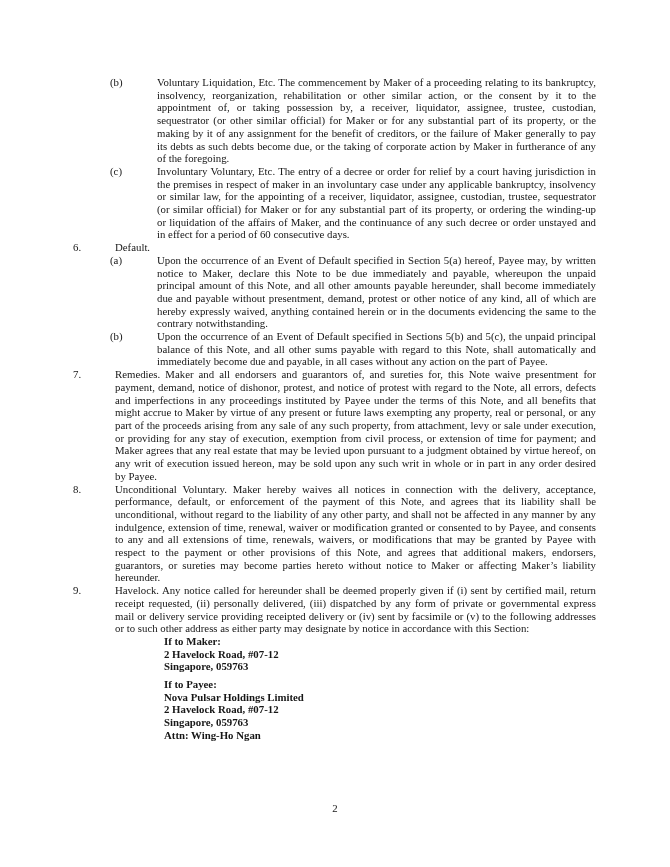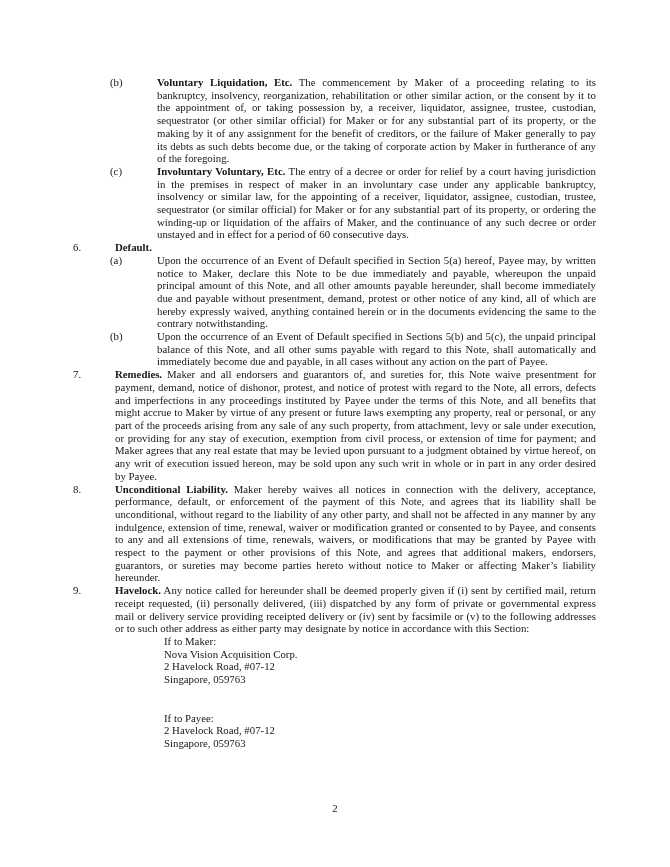--- a/index.html
+++ b/index.html
@@ -21,27 +21,28 @@
     text-align: justify;
   }
   .sub {
     position: relative;
     margin: 0 74px 0 157px;
     text-align: justify;
   }
   .marker { position: absolute; top: 0; }
   .sec > .marker { left: -42px; }
   .sub > .marker { left: -47px; }
-  b { font-weight: bold; }
+  b { font-weight: normal; }
   .addr {
     margin-left: 164px;
     margin-right: 74px;
     text-align: left;
+    font-weight: bold;
   }
-  .addr-gap { margin-top: 26px; }
+  .addr-gap { margin-top: 5px; }
   .page-number {
     position: absolute;
     top: 802px;
     left: 0;
     right: 0;
     text-align: center;
   }
 </style>
 </head>
 <body>
@@ -77,39 +78,40 @@
     </div>
 
     <div class="sec">
       <span class="marker">7.</span>
       <b>Remedies.</b>
       <span>Maker and all endorsers and guarantors of, and sureties for, this Note waive presentment for payment, demand, notice of dishonor, protest, and notice of protest with regard to the Note, all errors, defects and imperfections in any proceedings instituted by Payee under the terms of this Note, and all benefits that might accrue to Maker by virtue of any present or future laws exempting any property, real or personal, or any part of the proceeds arising from any sale of any such property, from attachment, levy or sale under execution, or providing for any stay of execution, exemption from civil process, or extension of time for payment; and Maker agrees that any real estate that may be levied upon pursuant to a judgment obtained by virtue hereof, on any writ of execution issued hereon, may be sold upon any such writ in whole or in part in any order desired by Payee.</span>
     </div>
 
     <div class="sec">
       <span class="marker">8.</span>
-      <b>Unconditional Liability.</b>
+      <b>Unconditional Voluntary.</b>
       <span>Maker hereby waives all notices in connection with the delivery, acceptance, performance, default, or enforcement of the payment of this Note, and agrees that its liability shall be unconditional, without regard to the liability of any other party, and shall not be affected in any manner by any indulgence, extension of time, renewal, waiver or modification granted or consented to by Payee, and consents to any and all extensions of time, renewals, waivers, or modifications that may be granted by Payee with respect to the payment or other provisions of this Note, and agrees that additional makers, endorsers, guarantors, or sureties may become parties hereto without notice to Maker or affecting Maker’s liability hereunder.</span>
     </div>
 
     <div class="sec">
       <span class="marker">9.</span>
       <b>Havelock.</b>
       <span>Any notice called for hereunder shall be deemed properly given if (i) sent by certified mail, return receipt requested, (ii) personally delivered, (iii) dispatched by any form of private or governmental express mail or delivery service providing receipted delivery or (iv) sent by facsimile or (v) to the following addresses or to such other address as either party may designate by notice in accordance with this Section:</span>
     </div>
 
     <div class="addr">
       <div>If to Maker:</div>
-      <div>Nova Vision Acquisition Corp.</div>
       <div>2 Havelock Road, #07-12</div>
       <div>Singapore, 059763</div>
     </div>
 
     <div class="addr addr-gap">
       <div>If to Payee:</div>
+      <div>Nova Pulsar Holdings Limited</div>
       <div>2 Havelock Road, #07-12</div>
       <div>Singapore, 059763</div>
+      <div>Attn: Wing-Ho Ngan</div>
     </div>
 
   </div>
 
   <div class="page-number">2</div>
 </div>
 
 </body></html>

